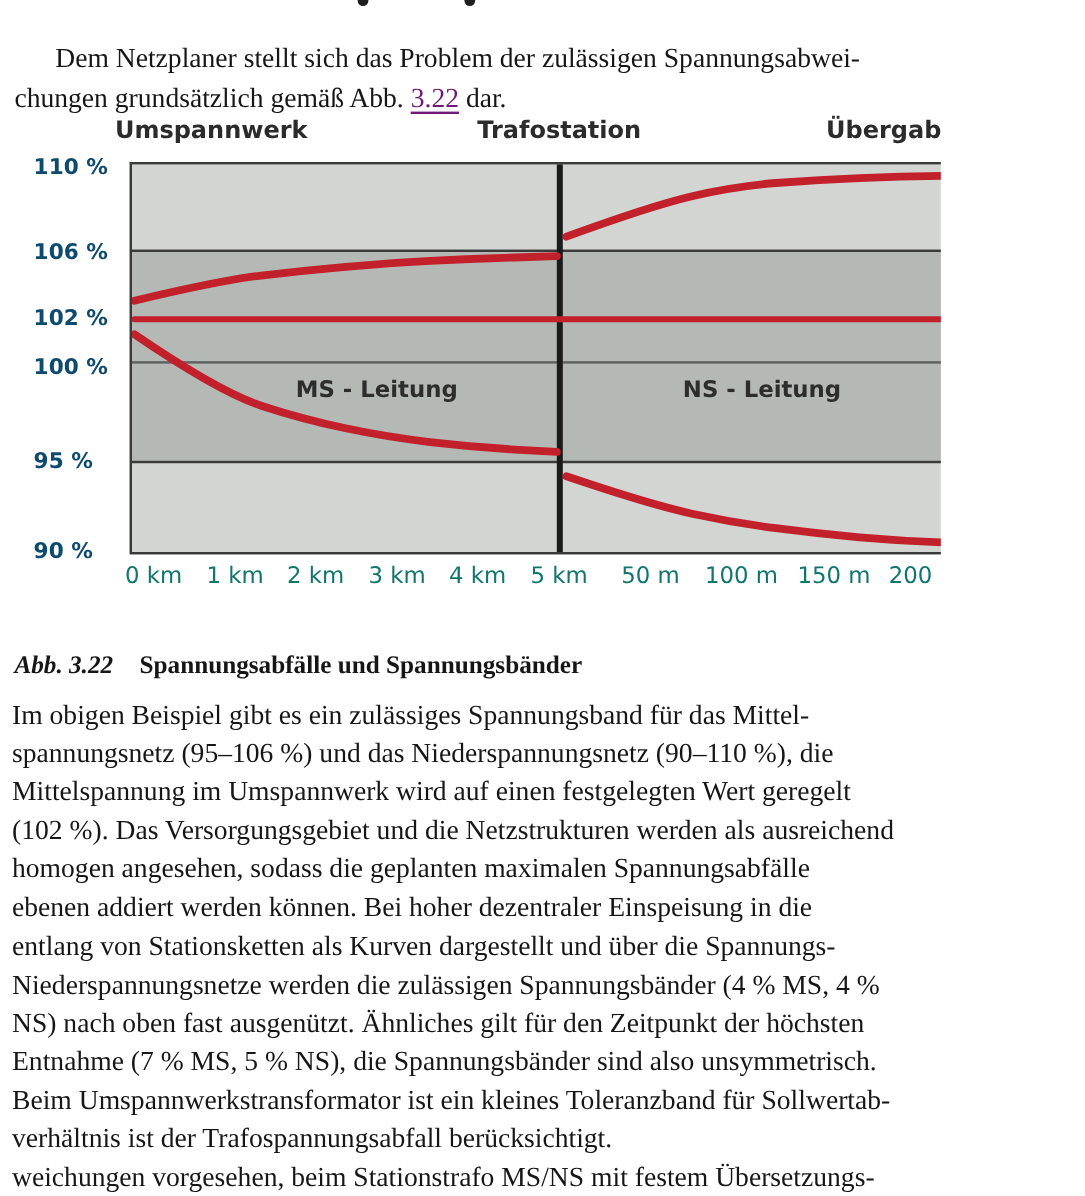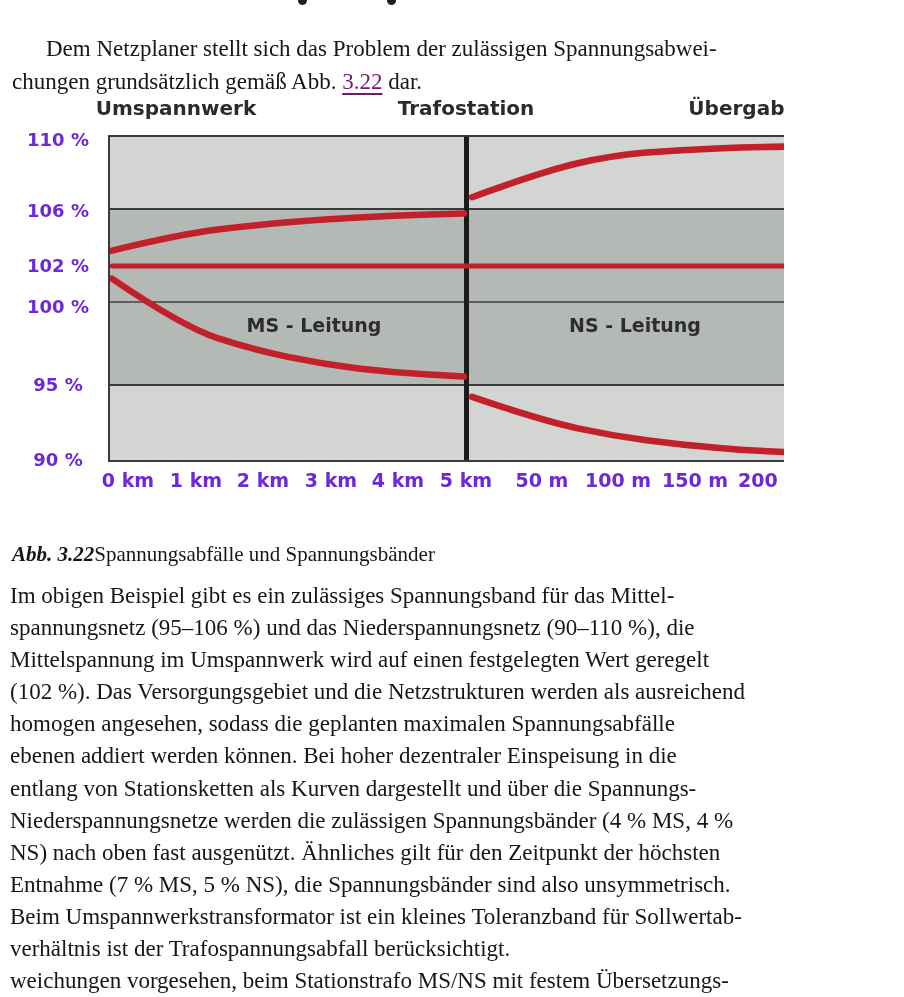--- a/index.html
+++ b/index.html
@@ -20,27 +20,27 @@
           font-family:"DejaVu Sans","Liberation Sans",sans-serif;padding-left:18px;}
   .colhdr{position:absolute;top:8px;font-size:20px;font-weight:bold;color:#2b2b2b;text-align:center;white-space:nowrap;}
   .plot{position:absolute;left:108px;top:47px;width:717px;height:327px;box-sizing:border-box;
         border:2px solid #3a3a3a;background:#d2d5d1;}
   .band{position:absolute;left:0;right:0;}
   .band-mid{top:71px;height:178px;background:#b5b9b6;border-top:2px solid #3a3a3a;border-bottom:2px solid #3a3a3a;box-sizing:border-box;}
   .line100{position:absolute;left:0;right:0;top:164px;height:2px;background:#5d615d;}
   .divider{position:absolute;top:0;bottom:0;left:354px;width:5px;background:#1b1b1b;}
   .curves{position:absolute;left:0;top:0;width:713px;height:323px;}
   .regionlabel{position:absolute;width:180px;top:177px;font-size:19px;font-weight:bold;color:#2d2d2d;text-align:center;white-space:nowrap;}
-  .ytick{position:absolute;left:14px;width:88px;font-size:18px;font-weight:bold;color:#6d28d9;text-align:center;white-space:nowrap;}
-  .xtick{position:absolute;top:381px;width:90px;font-size:19px;font-weight:bold;color:#6d28d9;text-align:center;white-space:nowrap;}
+  .ytick{position:absolute;left:28px;width:88px;font-size:18px;font-weight:bold;color:#0c4a6e;text-align:left;white-space:nowrap;}
+  .xtick{position:absolute;top:381px;width:90px;font-size:19px;font-weight:normal;color:#0f766e;text-align:center;white-space:nowrap;}
 
   
   .caption{position:absolute;left:12px;top:521px;width:880px;font-size:21px;white-space:nowrap;}
   .caption .cl{font-weight:bold;font-style:italic;}
-  .caption .ct{margin-left:0;}
+  .caption .ct{margin-left:22px;font-weight:bold;}
 
   
   .bodytext{position:absolute;left:10px;top:580px;width:894px;font-size:23px;line-height:32.1px;}
   .bodytext .bl{display:block;white-space:nowrap;}
 </style>
 </head>
 <body>
 
 <div class="page">
 

